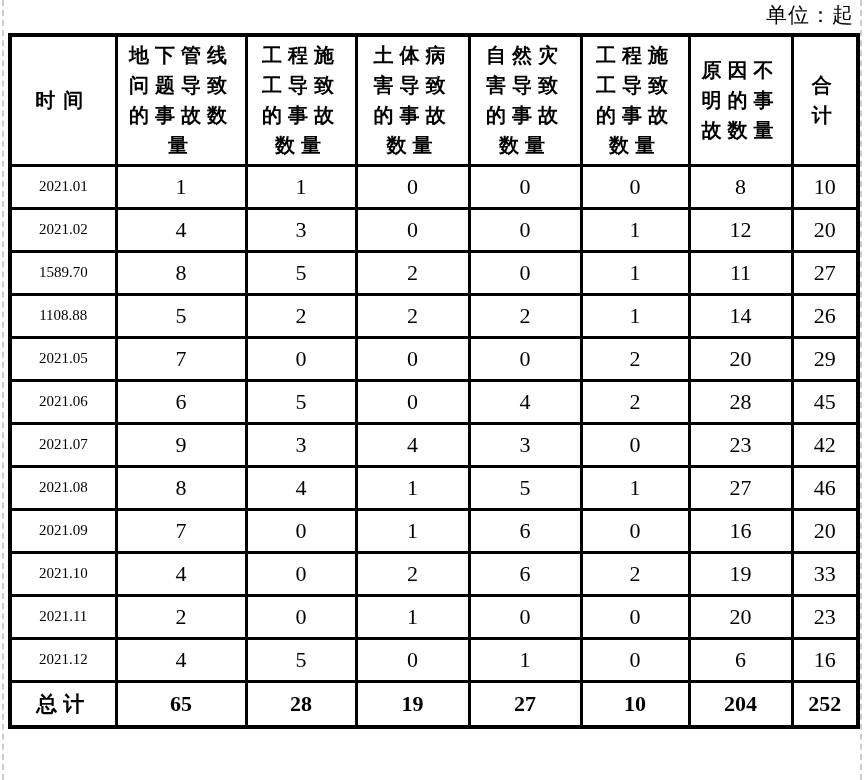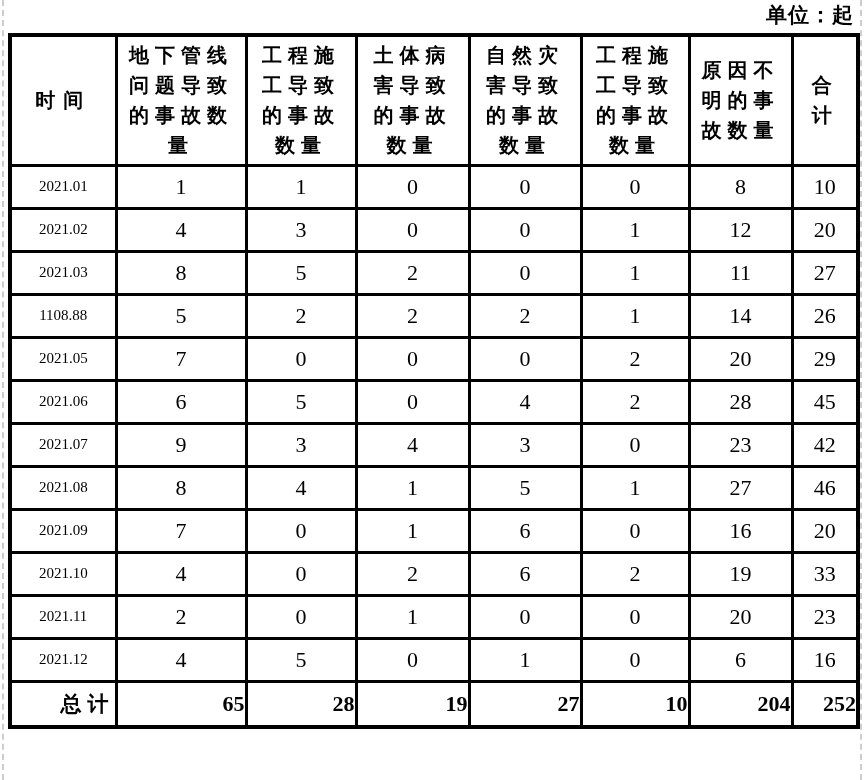--- a/index.html
+++ b/index.html
@@ -25,21 +25,21 @@
     width: 0;
   }
   .edge-guide.left  { left: 2px;  border-left: 2px dashed #cdcdcd; }
   .edge-guide.right { right: 2px; border-right: 2px dashed #cdcdcd; }
 
   .unit-label {
     position: absolute;
     top: 1px;
     right: 10px;
     font-size: 21px;
-    font-weight: bold;
+    font-weight: normal;
     letter-spacing: 1px;
     white-space: nowrap;
   }
 
   table.data-table {
     position: absolute;
     left: 8px;
     top: 33px;
     width: 848px;
     border-collapse: collapse;
@@ -67,21 +67,21 @@
   .data-table th.col-total { padding: 0 16px; }
 
   .data-table tbody tr { height: 43px; }
   .data-table td {
     font-size: 22px;
     font-weight: normal;
   }
   .data-table td.time-cell { font-size: 15px; }
 
   .data-table tr.total-row { height: 46px; }
-  .data-table tr.total-row td { font-weight: bold; text-align: right; }
+  .data-table tr.total-row td { font-weight: bold; }
   .data-table tr.total-row td.time-cell {
     font-size: 21px;
     letter-spacing: 6px;
   }
 </style>
 </head>
 <body>
 
 <div class="page">
   <div class="edge-guide left"></div>
@@ -128,21 +128,21 @@
     <td class="time-cell">2021.02</td>
     <td>4</td>
     <td>3</td>
     <td>0</td>
     <td>0</td>
     <td>1</td>
     <td>12</td>
     <td>20</td>
   </tr>
         <tr>
-    <td class="time-cell">2021.03</td>
+    <td class="time-cell">1589.70</td>
     <td>8</td>
     <td>5</td>
     <td>2</td>
     <td>0</td>
     <td>1</td>
     <td>11</td>
     <td>27</td>
   </tr>
         <tr>
     <td class="time-cell">1108.88</td>

